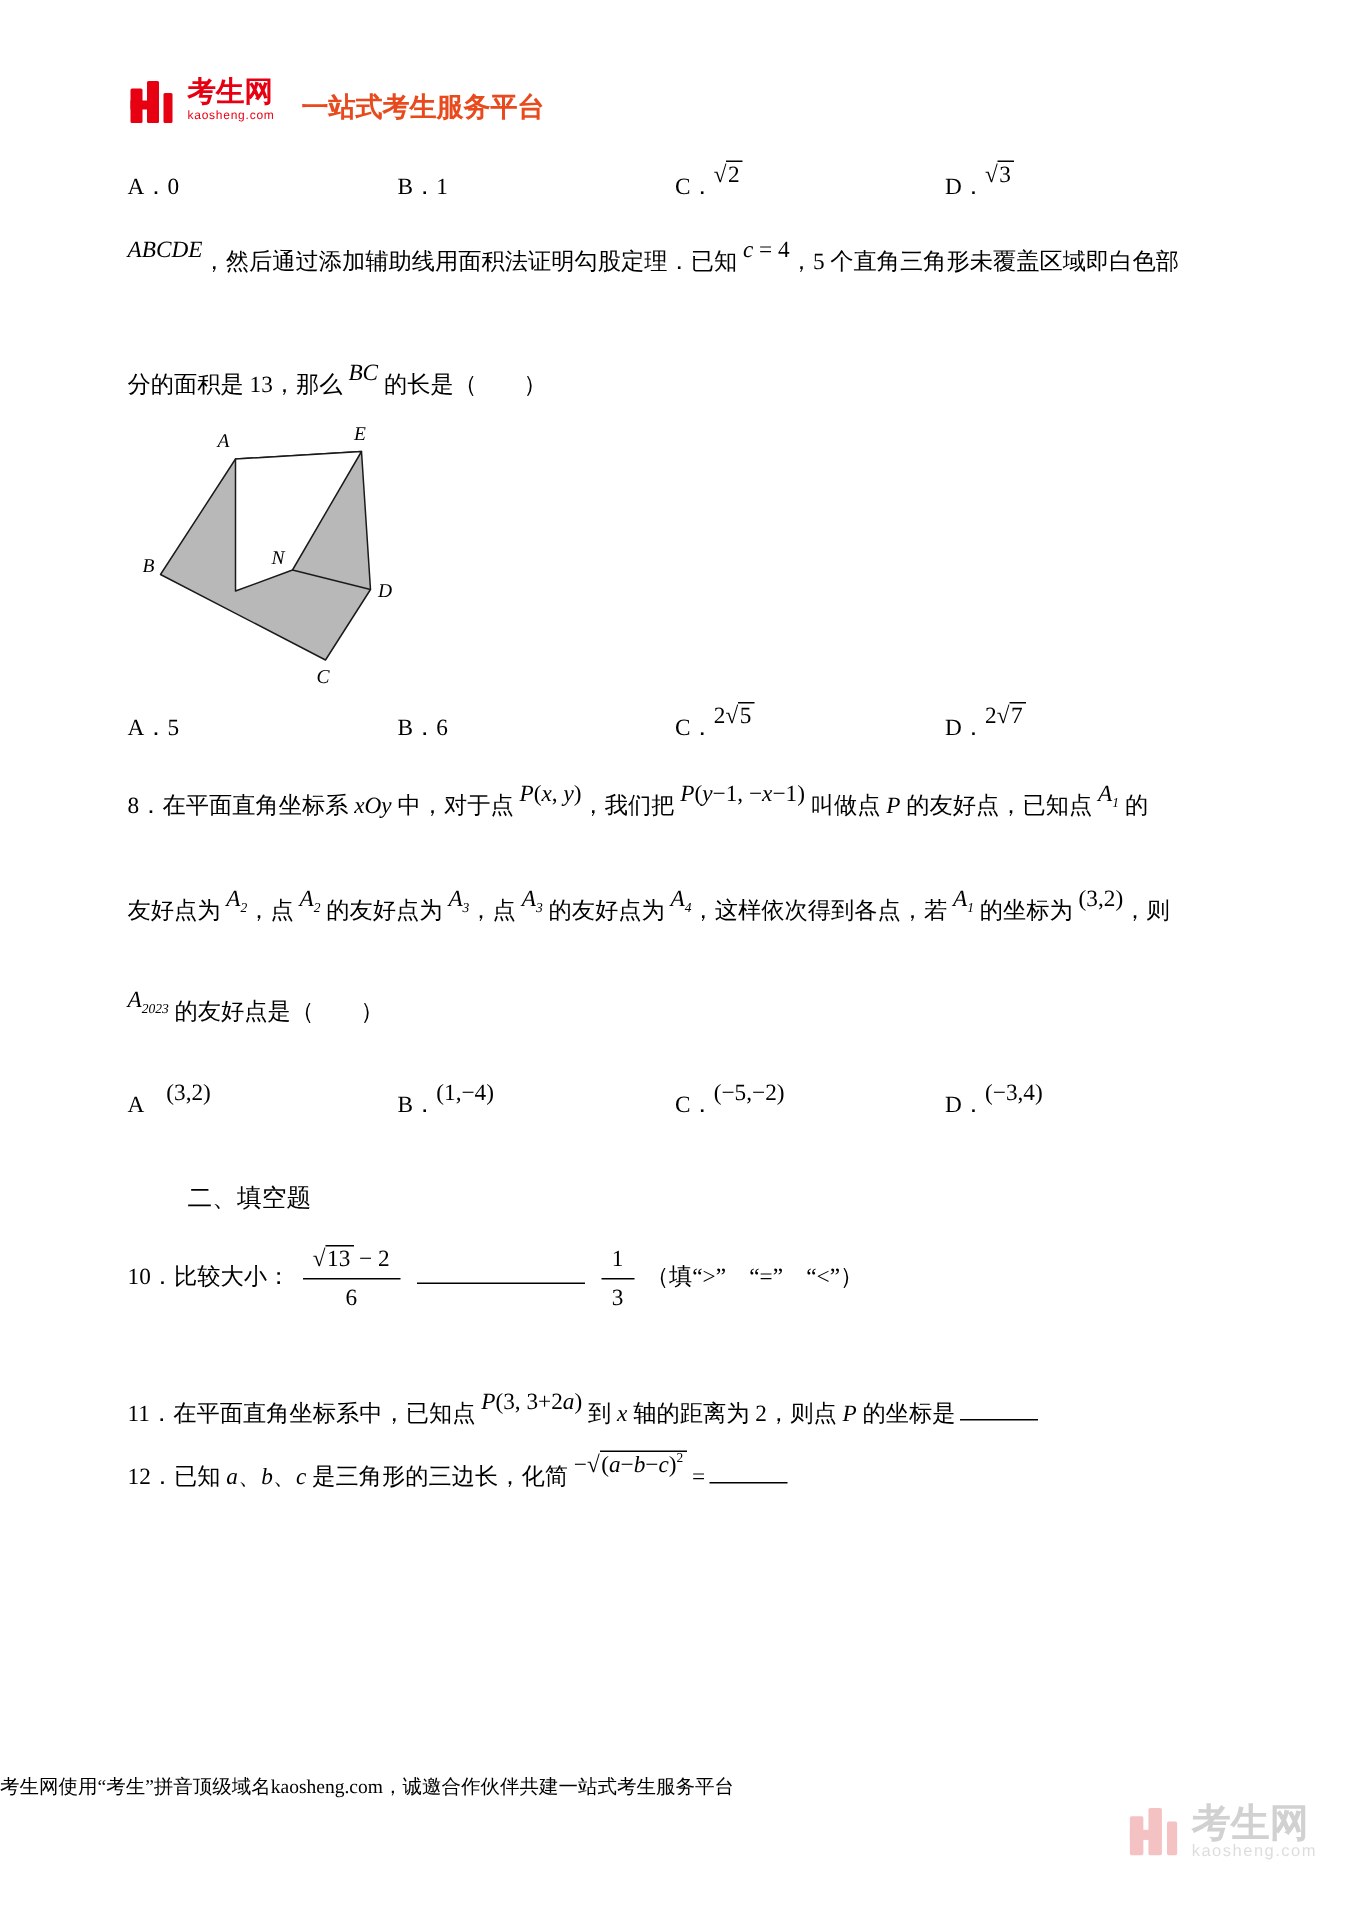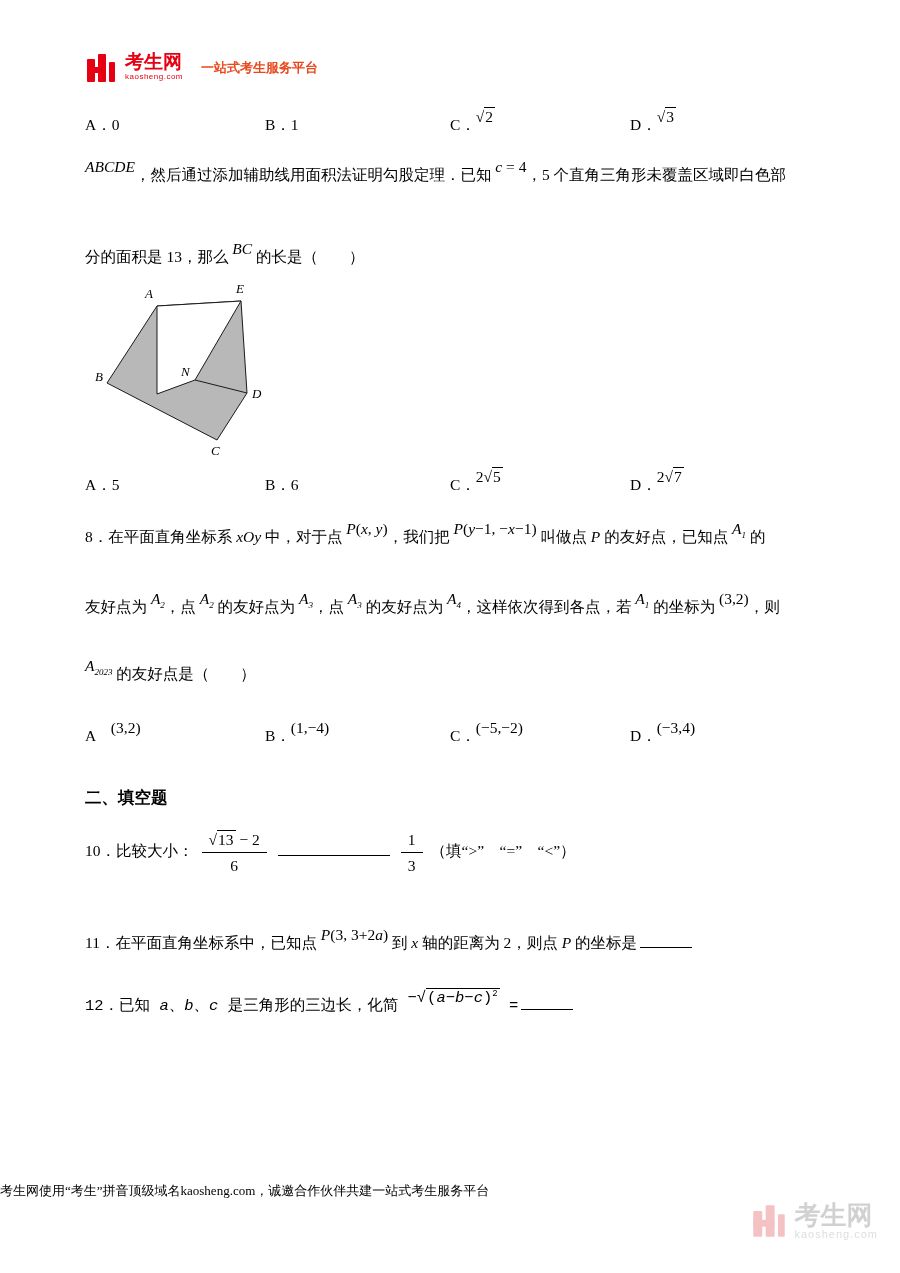--- a/index.html
+++ b/index.html
@@ -6,42 +6,42 @@
   html, body { margin: 0; padding: 0; background: #ffffff; }
   body { width: 900px; font-family: "Liberation Serif", "DejaVu Serif", serif; color: #000; }
   .page { position: relative; width: 900px; height: 1273px; background: #fff; overflow: hidden; }
   .content { padding: 0 85px; font-size: 15.5px; }
 
   
   .header { display: flex; align-items: flex-start; gap: 8px; padding: 52px 0 0 85px; height: 92px; }
   .brand-col { display: flex; flex-direction: column; line-height: 1.1; }
   .brand { color: #e60012; font-weight: 700; font-size: 19px; font-family: "Liberation Sans", sans-serif; }
   .brand-domain { color: #e60012; font-size: 8px; font-family: "Liberation Sans", sans-serif; letter-spacing: .5px; }
-  .tagline { color: #e8491d; font-weight: 700; font-size: 13px; margin: 7px 0 0 10px; font-family: "Liberation Sans", sans-serif; }
+  .tagline { color: #e8491d; font-weight: 700; font-size: 18px; margin: 7px 0 0 10px; font-family: "Liberation Sans", sans-serif; }
 
   
   .opts { display: grid; grid-template-columns: 180px 185px 180px auto; line-height: 26px; }
   .opts1 { margin-top: 20px; }
 
   
   .qline { line-height: 30px; }
   .q7 { margin-top: 22px; }
   .q7 .qline + .qline { margin-top: 13px; }
   .q7 .qline.mt-lg { margin-top: 52px; }
   .q7opts { margin-top: 10px; }
   .q8 { margin-top: 24px; }
   .q8 .qline + .qline { margin-top: 40px; }
   .q8 .qline.mt-md { margin-top: 37px; }
   .q8opts { margin-top: 34px; }
 
-  .section-title { margin-top: 38px; font-weight: 700; font-size: 16.5px; }
+  .section-title { margin-top: 38px; font-weight: 400; font-size: 16.5px; margin-left: 40px; }
   .q9 { margin-top: 26px; }
   .q10 { margin-top: 18px; line-height: 48px; }
   .q11 { margin-top: 52px; }
-  .q12 { margin-top: 33px; font-family: Liberation Mono, monospace; }
+  .q12 { margin-top: 12px; }
 
   
   .figure-wrap { margin: 8px 0 0 10px; }
 
   
   .mi { font-style: italic; }
   .up { display: inline-block; transform: translateY(-8px); }
   .sqrt { white-space: nowrap; }
   .sqrt .rad { border-top: 1px solid #000; padding: 0 2px 0 1px; }
   sub { font-size: 9px; line-height: 0; }

